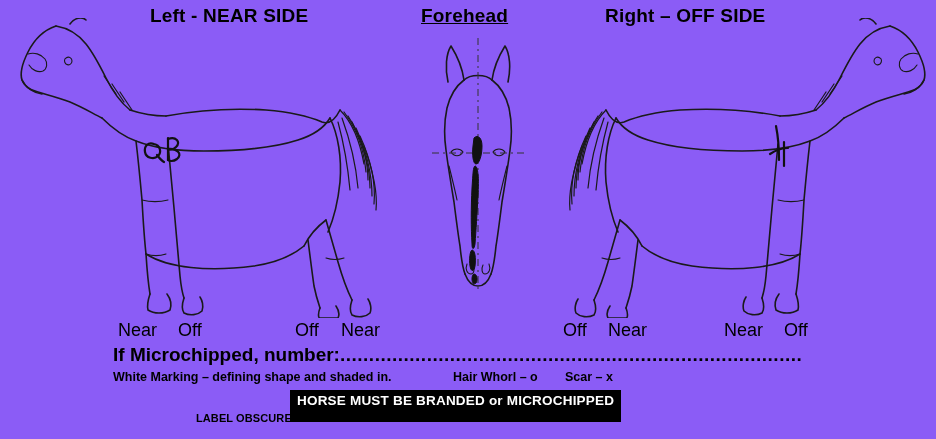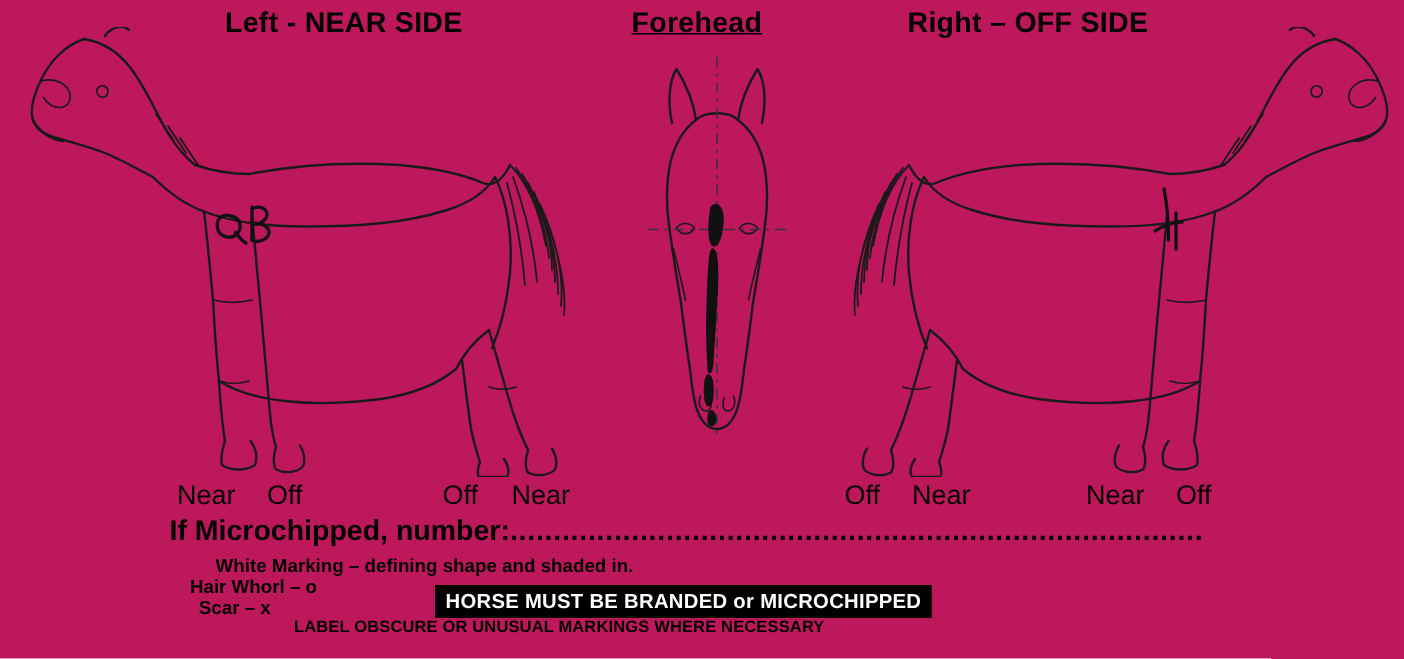--- a/index.html
+++ b/index.html
@@ -9,21 +9,21 @@
   }
   body {
     font-family: "Liberation Sans", sans-serif;
     color: #000000;
   }
   #page {
     position: relative;
     width: 936px;
     height: 439px;
     overflow: hidden;
-    background: #be185d;
+    background: #8b5cf6;
   }
   .hdr {
     position: absolute;
     font-weight: bold;
     font-size: 19px;
     letter-spacing: 0.2px;
     white-space: nowrap;
   }
   #hdr-left  { left: 150px; top: 5px; }
   #hdr-fore  { left: 421px; top: 5px; text-decoration: underline; }
@@ -31,57 +31,55 @@
 
   .hoofLabel {
     position: absolute;
     font-size: 18px;
     white-space: nowrap;
   }
 
   .bottom-line {
     position: absolute;
     white-space: nowrap;
-    text-align: center;
   }
   #microchip-line {
     left: 113px;
     top: 344px;
     font-size: 19px;
     font-weight: bold;
   }
   #microchip-line .dots {
     font-weight: bold;
     letter-spacing: 0.5px;
   }
   #legend-row {
     left: 113px;
     top: 370px;
     font-size: 12.5px;
     font-weight: bold;
     width: 730px;
     display: flex;
     justify-content: flex-start;
-    flex-direction: column;
   }
   #legend-row .lg { margin-right: 0; }
   #lg-white { width: 340px; }
   #lg-whorl { width: 112px; }
   #lg-scar  { width: 87px; }
   #lg-indent { width: 140px; }
 
   #banner {
     position: absolute;
     left: 290px;
     top: 390px;
     background: #000000;
     color: #ffffff;
     font-size: 13.5px;
     font-weight: bold;
-    padding: 2px 6px 3px 6px;
+    padding: 2px 6px 13px 6px;
     letter-spacing: 0.2px;
     white-space: nowrap;
     border: 1px solid #000;
   }
   #footer-note {
     position: absolute;
     left: 196px;
     top: 412px;
     font-size: 11px;
     font-weight: bold;

